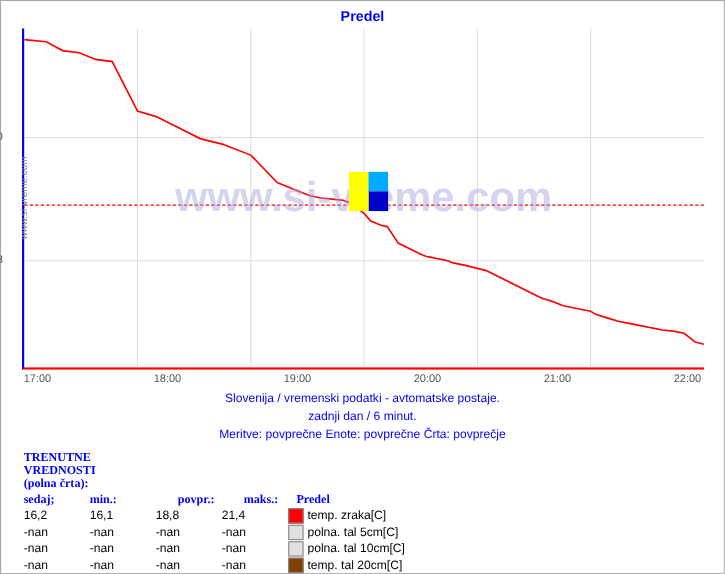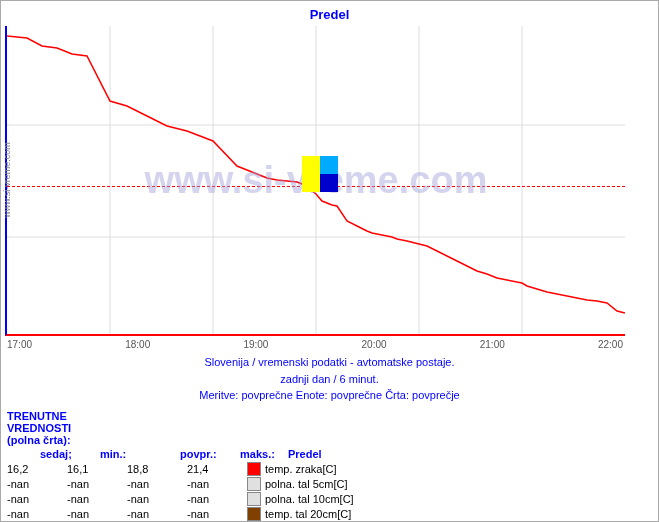--- a/index.html
+++ b/index.html
@@ -12,20 +12,21 @@
       color: #000;
       overflow: hidden;
     }
     .outer {
       width: 659px;
       height: 522px;
       background: #fff;
       border: 1px solid #aaa;
       display: flex;
       flex-direction: column;
+      align-items: center;
       padding: 6px 4px 4px 4px;
       position: relative;
     }
     .chart-title {
       font-size: 13px;
       font-weight: bold;
       color: #00f;
       margin-bottom: 4px;
       text-align: center;
     }
@@ -95,20 +96,21 @@
       margin-top: 4px;
     }
     .legend-header {
       display: flex;
       gap: 0;
       font-size: 11px;
       font-weight: bold;
       color: #00f;
       margin-bottom: 2px;
       padding-left: 2px;
+      font-family: Liberation Serif, serif;
     }
     .legend-header span {
       width: 60px;
       display: inline-block;
     }
     .legend-row {
       display: flex;
       align-items: center;
       font-size: 11px;
       margin-bottom: 1px;
@@ -207,21 +209,21 @@
     <div>Slovenija / vremenski podatki - avtomatske postaje.</div>
     <div>zadnji dan / 6 minut.</div>
     <div>Meritve: povprečne  Enote: povprečne  Črta: povprečje</div>
   </div>
 
   <div class="legend-table">
     <div class="legend-header">
       <span style="width:65px;font-weight:bold;color:#00f;">TRENUTNE VREDNOSTI (polna črta):</span>
     </div>
     <div class="legend-header" style="margin-top:2px;">
-      <span style="width:60px;margin-left:33px;">sedaj;</span>
+      <span style="width:60px;">sedaj;</span>
       <span style="width:80px;">min.:</span>
       <span style="width:60px;">povpr.:</span>
       <span style="width:48px;">maks.:</span>
       <span style="width:100px;">Predel</span>
     </div>
 
     <div class="legend-row">
       <span class="val">16,2</span>
       <span class="val">16,1</span>
       <span class="val">18,8</span>

